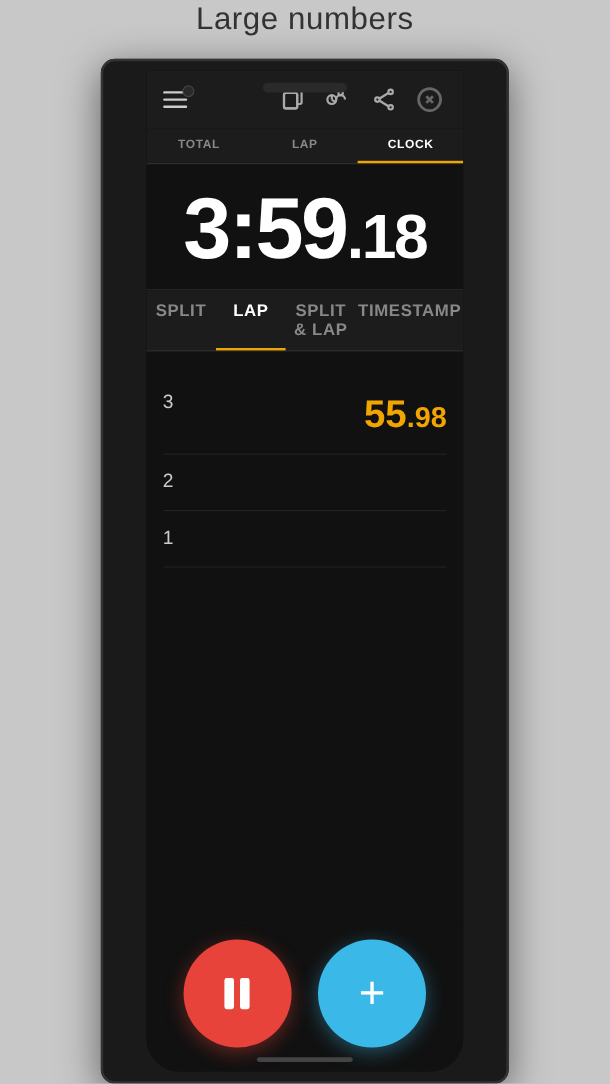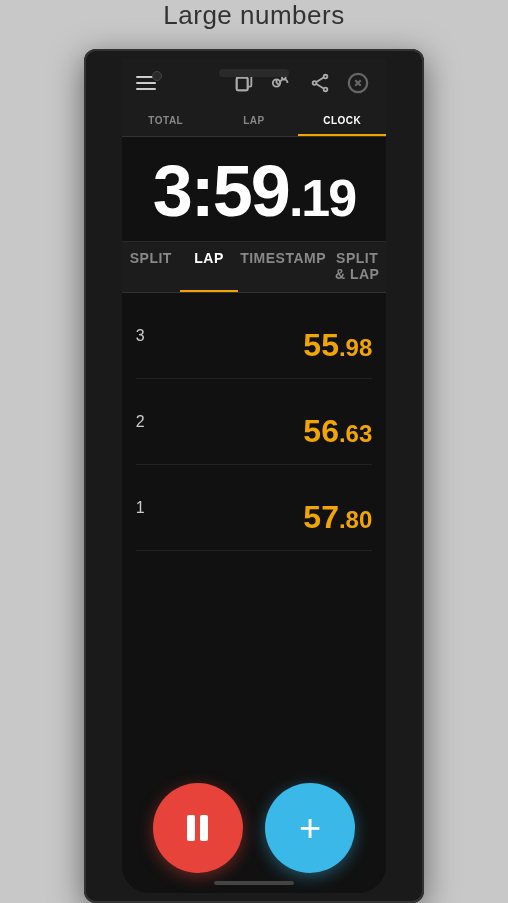--- a/index.html
+++ b/index.html
@@ -319,49 +319,43 @@
     </div>
 
     <div class="tabs-row">
       <div class="tab-item">TOTAL</div>
       <div class="tab-item">LAP</div>
       <div class="tab-item active">CLOCK</div>
     </div>
 
     <div class="timer-display">
       <div class="timer-value">
-        <span>3</span><span>:</span><span>59</span><span class="decimal">.<span>19</span></span>
+        <span>3</span><span>:</span><span>59</span><span class="decimal">.<span>18</span></span>
       </div>
     </div>
 
     <div class="lap-tabs-row">
       <div class="lap-tab">SPLIT</div>
       <div class="lap-tab active">LAP</div>
+      <div class="lap-tab">SPLIT &amp; LAP</div>
       <div class="lap-tab">TIMESTAMP</div>
-      <div class="lap-tab">SPLIT &amp; LAP</div>
     </div>
 
     <div class="lap-list">
       <div class="lap-row">
         <span class="lap-number">3</span>
         <span class="lap-time">
           <span>55</span><span class="decimal">.98</span>
         </span>
       </div>
       <div class="lap-row">
         <span class="lap-number">2</span>
-        <span class="lap-time">
-          <span>56</span><span class="decimal">.63</span>
-        </span>
       </div>
       <div class="lap-row">
         <span class="lap-number">1</span>
-        <span class="lap-time">
-          <span>57</span><span class="decimal">.80</span>
-        </span>
       </div>
     </div>
 
     <div class="bottom-buttons">
       <button class="btn-pause">
         <div class="pause-icon">
           <div class="pause-bar"></div>
           <div class="pause-bar"></div>
         </div>
       </button>

